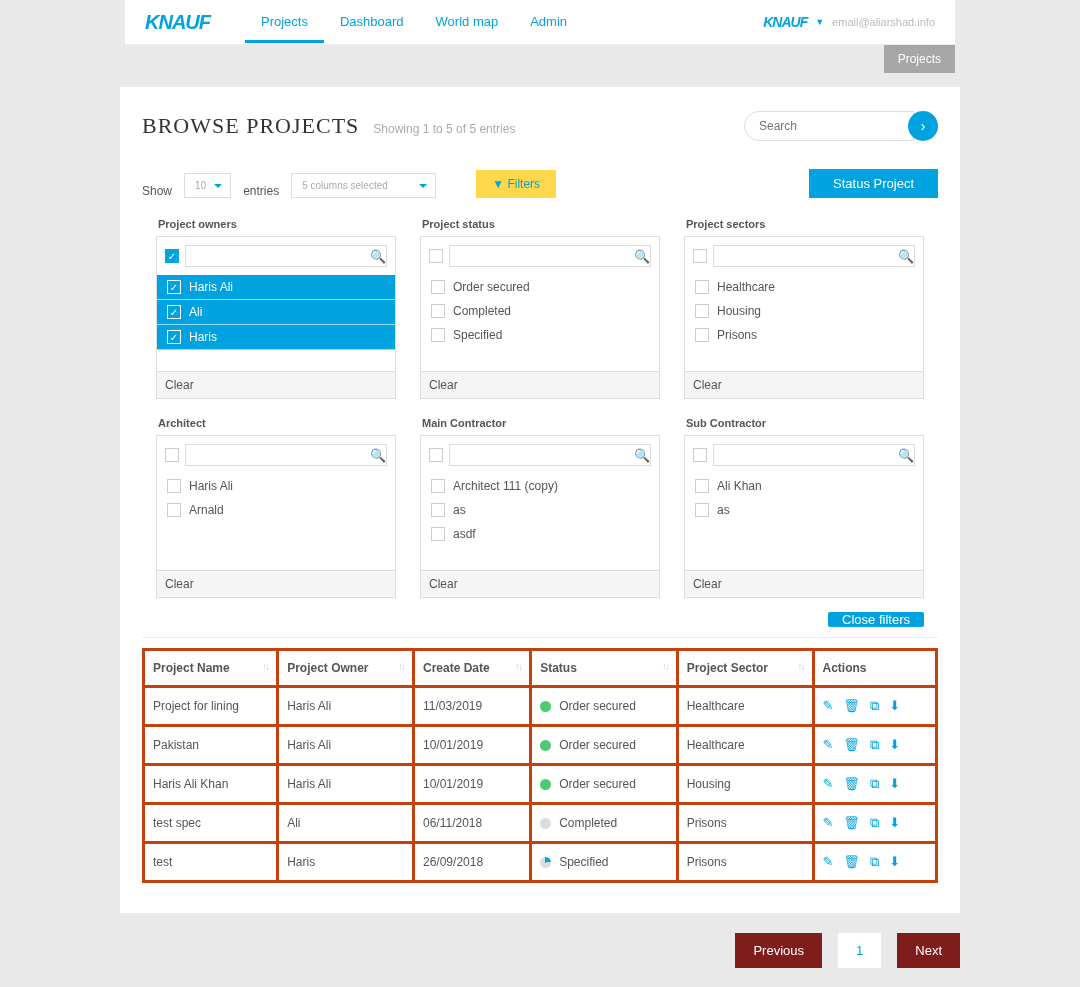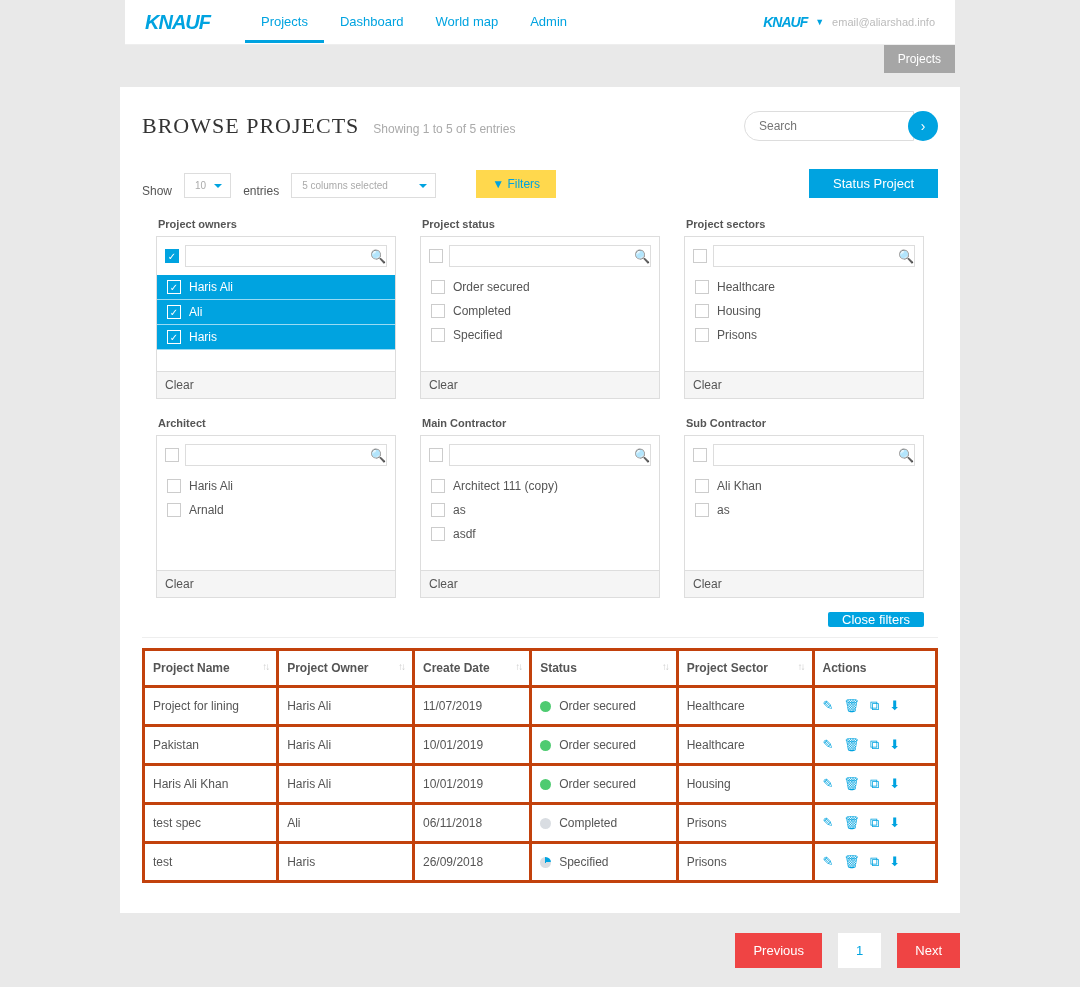--- a/index.html
+++ b/index.html
@@ -256,21 +256,21 @@
   display: flex;
   justify-content: flex-end;
   gap: 0;
 }
 .page-btn {
   border: none;
   padding: 10px 18px;
   font-size: 13px;
   cursor: pointer;
 }
-.page-btn.muted { background: #ef4444; color: #fff; }
+.page-btn.muted { background: #7f1d1d; color: #fff; }
 .page-btn.num { background: #fff; color: #00a3e0; }
 .page-gap { width: 16px; }
 </style>
 </head>
 <body>
 
 <div class="topbar">
   <div class="logo">KNAUF</div>
   <div class="nav" id="nav">
       <div class="nav-item active">Projects</div>
@@ -472,21 +472,21 @@
           <th><span>Create Date</span><span class="sort-icon">↑↓</span></th>
           <th><span>Status</span><span class="sort-icon">↑↓</span></th>
           <th><span>Project Sector</span><span class="sort-icon">↑↓</span></th>
           <th><span>Actions</span></th>
         </tr>
       </thead>
     <tbody id="tbody">
         <tr>
           <td>Project for lining</td>
           <td>Haris Ali</td>
-          <td>11/07/2019</td>
+          <td>11/03/2019</td>
           <td>
             <div class="status-cell">
               <span class="status-dot status-green"></span>
               <span>Order secured</span>
             </div>
           </td>
           <td>Healthcare</td>
           <td>
             <div class="actions-cell">
               <span>✎</span>

